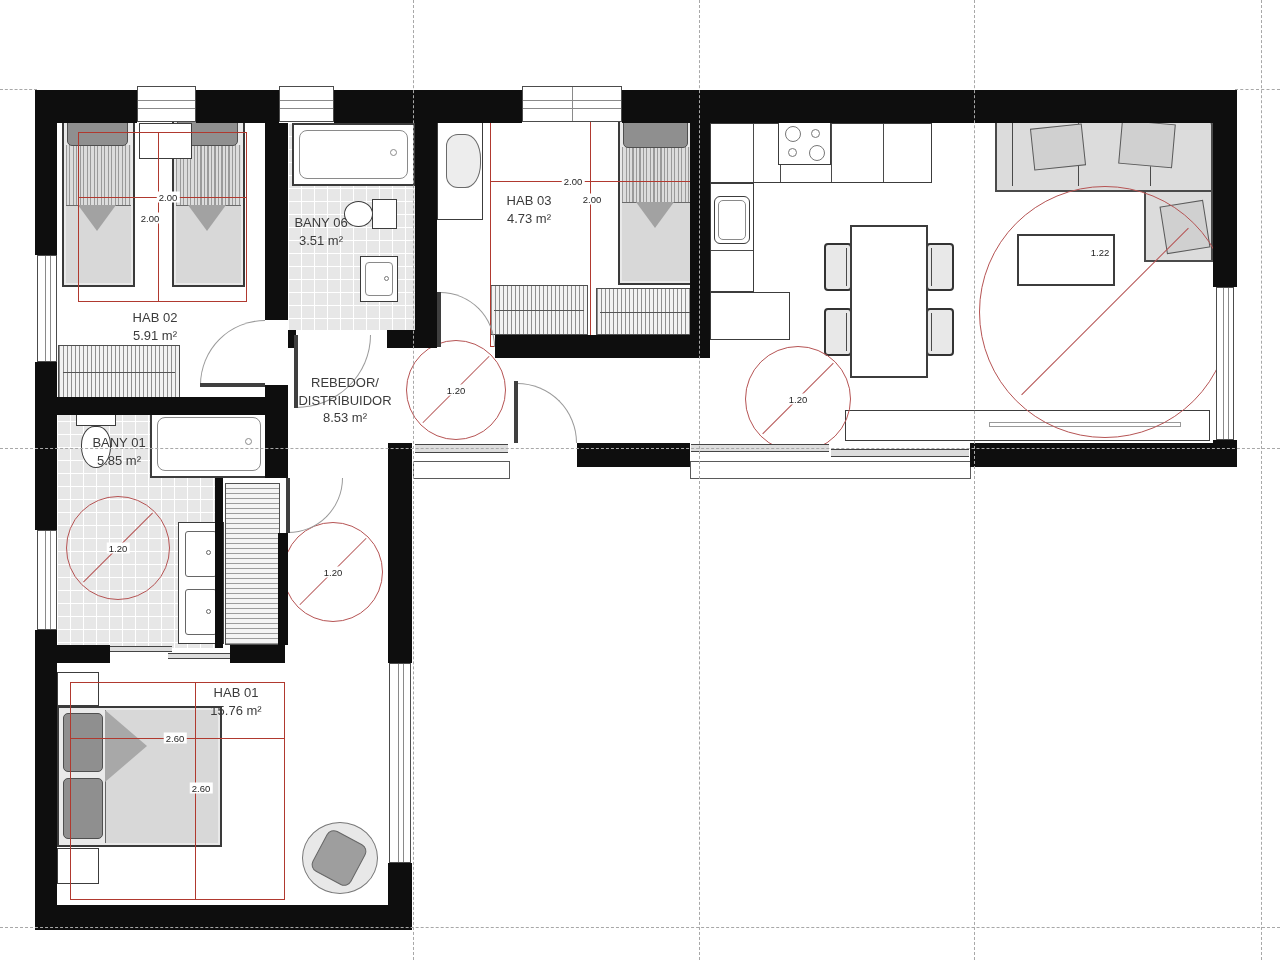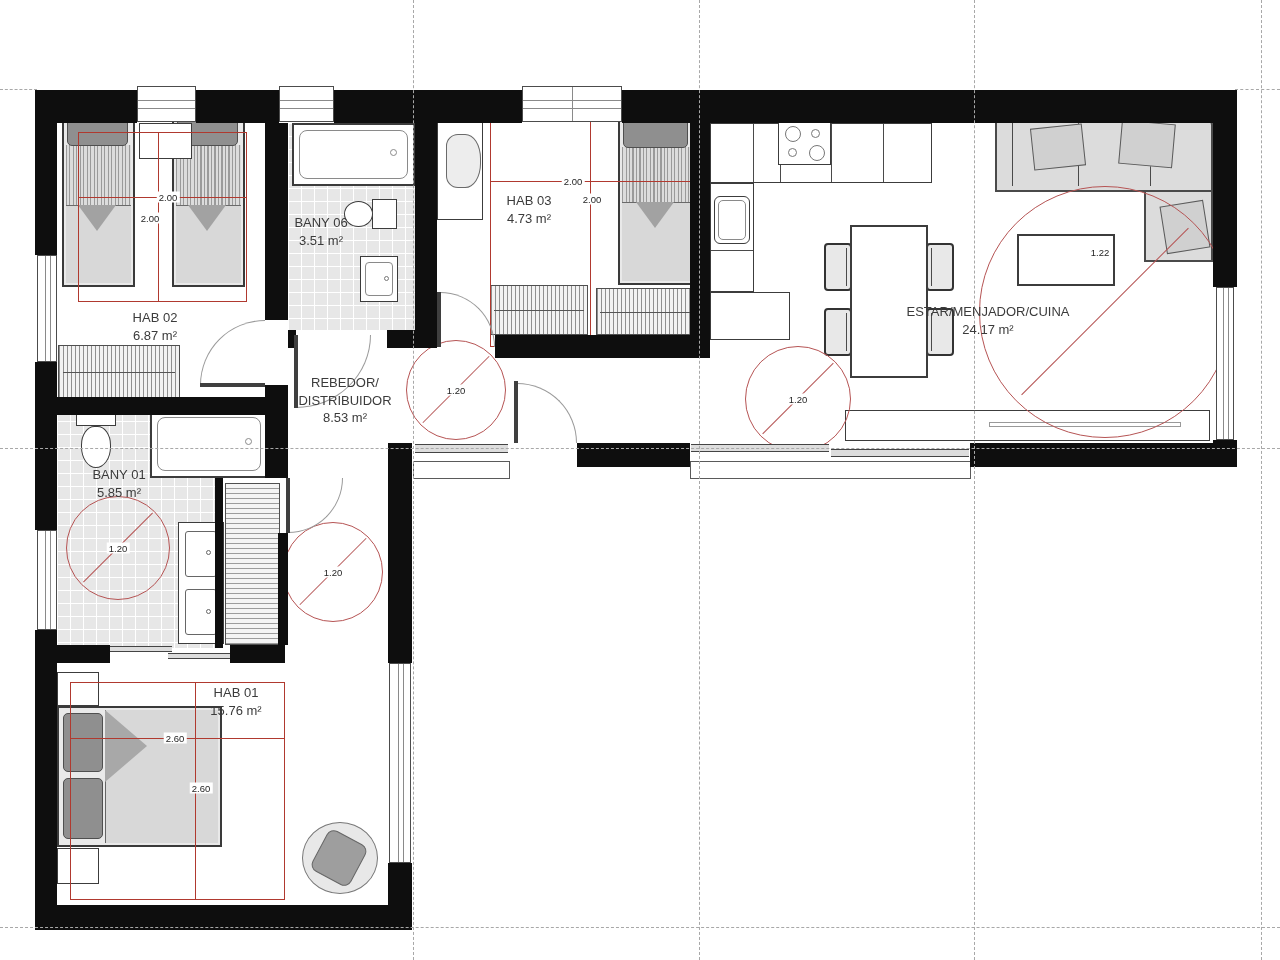--- a/index.html
+++ b/index.html
@@ -302,40 +302,36 @@
   <div class="rdg" style="left:286px;top:571px;width:94px;transform:rotate(-45deg)"></div>
 
   <div class="rcir" style="left:66px;top:496px;width:104px;height:104px"></div>
   <div class="rdg" style="left:69px;top:547px;width:98px;transform:rotate(-45deg)"></div>
 
   <div class="rcir" style="left:979px;top:186px;width:252px;height:252px"></div>
   <div class="rdg" style="left:987px;top:311px;width:236px;transform:rotate(-45deg)"></div>
 
   <div class="lbl" style="left:155px;top:327px">
     <div>HAB 02</div>
-    <div>6.87 m²</div>
+    <div>5.91 m²</div>
   </div>
   <div class="lbl" style="left:321px;top:232px">
     <div>BANY 06</div>
     <div>3.51 m²</div>
   </div>
   <div class="lbl" style="left:529px;top:210px">
     <div>HAB 03</div>
     <div>4.73 m²</div>
-  </div>
-  <div class="lbl" style="left:988px;top:321px">
-    <div>ESTAR/MENJADOR/CUINA</div>
-    <div>24.17 m²</div>
   </div>
   <div class="lbl" style="left:345px;top:400px">
     <div>REBEDOR/</div>
     <div>DISTRIBUIDOR</div>
     <div>8.53 m²</div>
   </div>
-  <div class="lbl" style="left:119px;top:484px">
+  <div class="lbl" style="left:119px;top:452px">
     <div>BANY 01</div>
     <div>5.85 m²</div>
   </div>
   <div class="lbl" style="left:236px;top:702px">
     <div>HAB 01</div>
     <div>15.76 m²</div>
   </div>
 
   <div class="dim" style="left:168px;top:197px">2.00</div>
   <div class="dim" style="left:150px;top:218px">2.00</div>

